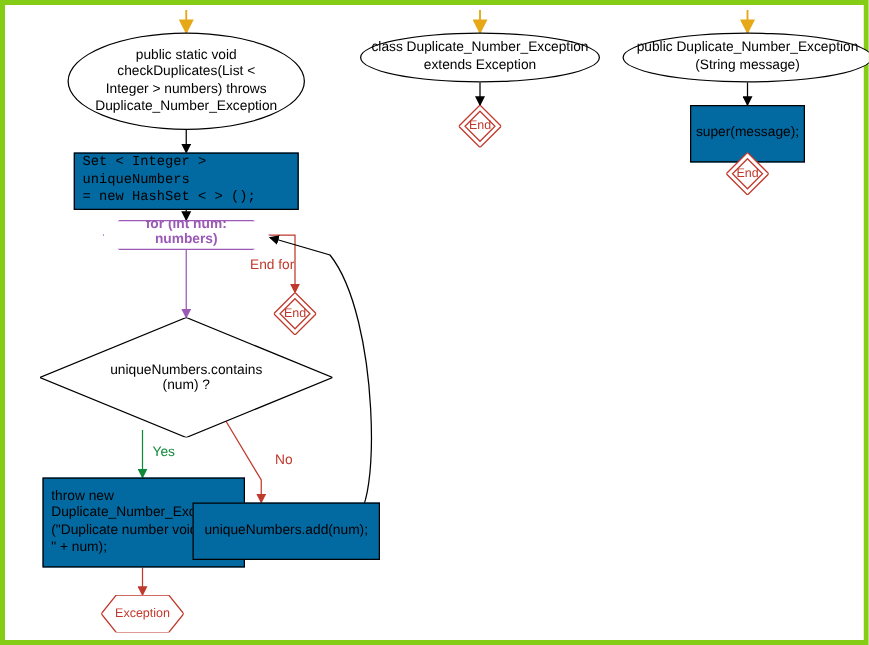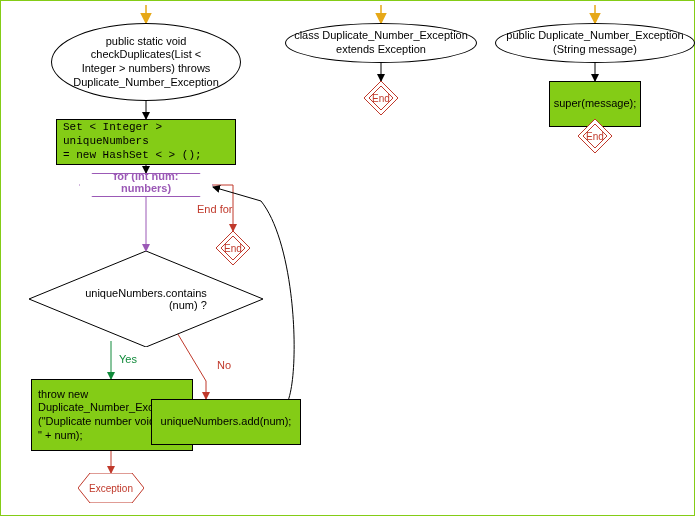--- a/index.html
+++ b/index.html
@@ -10,38 +10,38 @@
     font-size: 11px;
     background: #fff;
     width: 695px;
     height: 516px;
     position: relative;
   }
   .canvas {
     position: relative;
     width: 695px;
     height: 516px;
-    border: 1px solid #84cc16;
+    border: 4px solid #84cc16;
   }
   .ellipse {
     position: absolute;
     border: 1px solid #000;
     border-radius: 50%;
     display: flex;
     align-items: center;
     justify-content: center;
     text-align: center;
     background: #fff;
     padding: 4px 8px;
     line-height: 1.25;
   }
   .rect {
     position: absolute;
     border: 1px solid #000;
-    background: #84cc16;
+    background: #0369a1;
     padding: 22px 6px;
     display: flex;
     align-items: center;
     justify-content: flex-start;
     text-align: left;
     line-height: 1.25;
   }
   .rect.center { justify-content: center; text-align: center; }
   .hexagon {
     position: absolute;
@@ -157,21 +157,21 @@
   </div>
 
   <div class="hexagon" style="left:78px; top:172px; width:134px; height:24px;">
     <span>for (int num: numbers)</span>
   </div>
 
   <svg style="position:absolute; left:28px; top:250px; width:234px; height:96px;">
     <polygon points="117,0 234,48 117,96 0,48" fill="#fff" stroke="#000" stroke-width="1"></polygon>
   </svg>
   <div style="position:absolute; left:28px; top:250px; width:234px; height:96px; display:flex; align-items:center; justify-content:center; pointer-events:none;">
-    <span style="white-space:pre-line; text-align:right;">uniqueNumbers.contains
+    <span style="white-space:pre-line; text-align:center;">uniqueNumbers.contains
 (num) ?</span>
   </div>
 
   <div class="rect" style="left:30px; top:378px; width:162px; height:72px;">
     <span style="white-space:pre-line;">throw new
 Duplicate_Number_Exception
 ("Duplicate number void:
 " + num);</span>
   </div>
 

